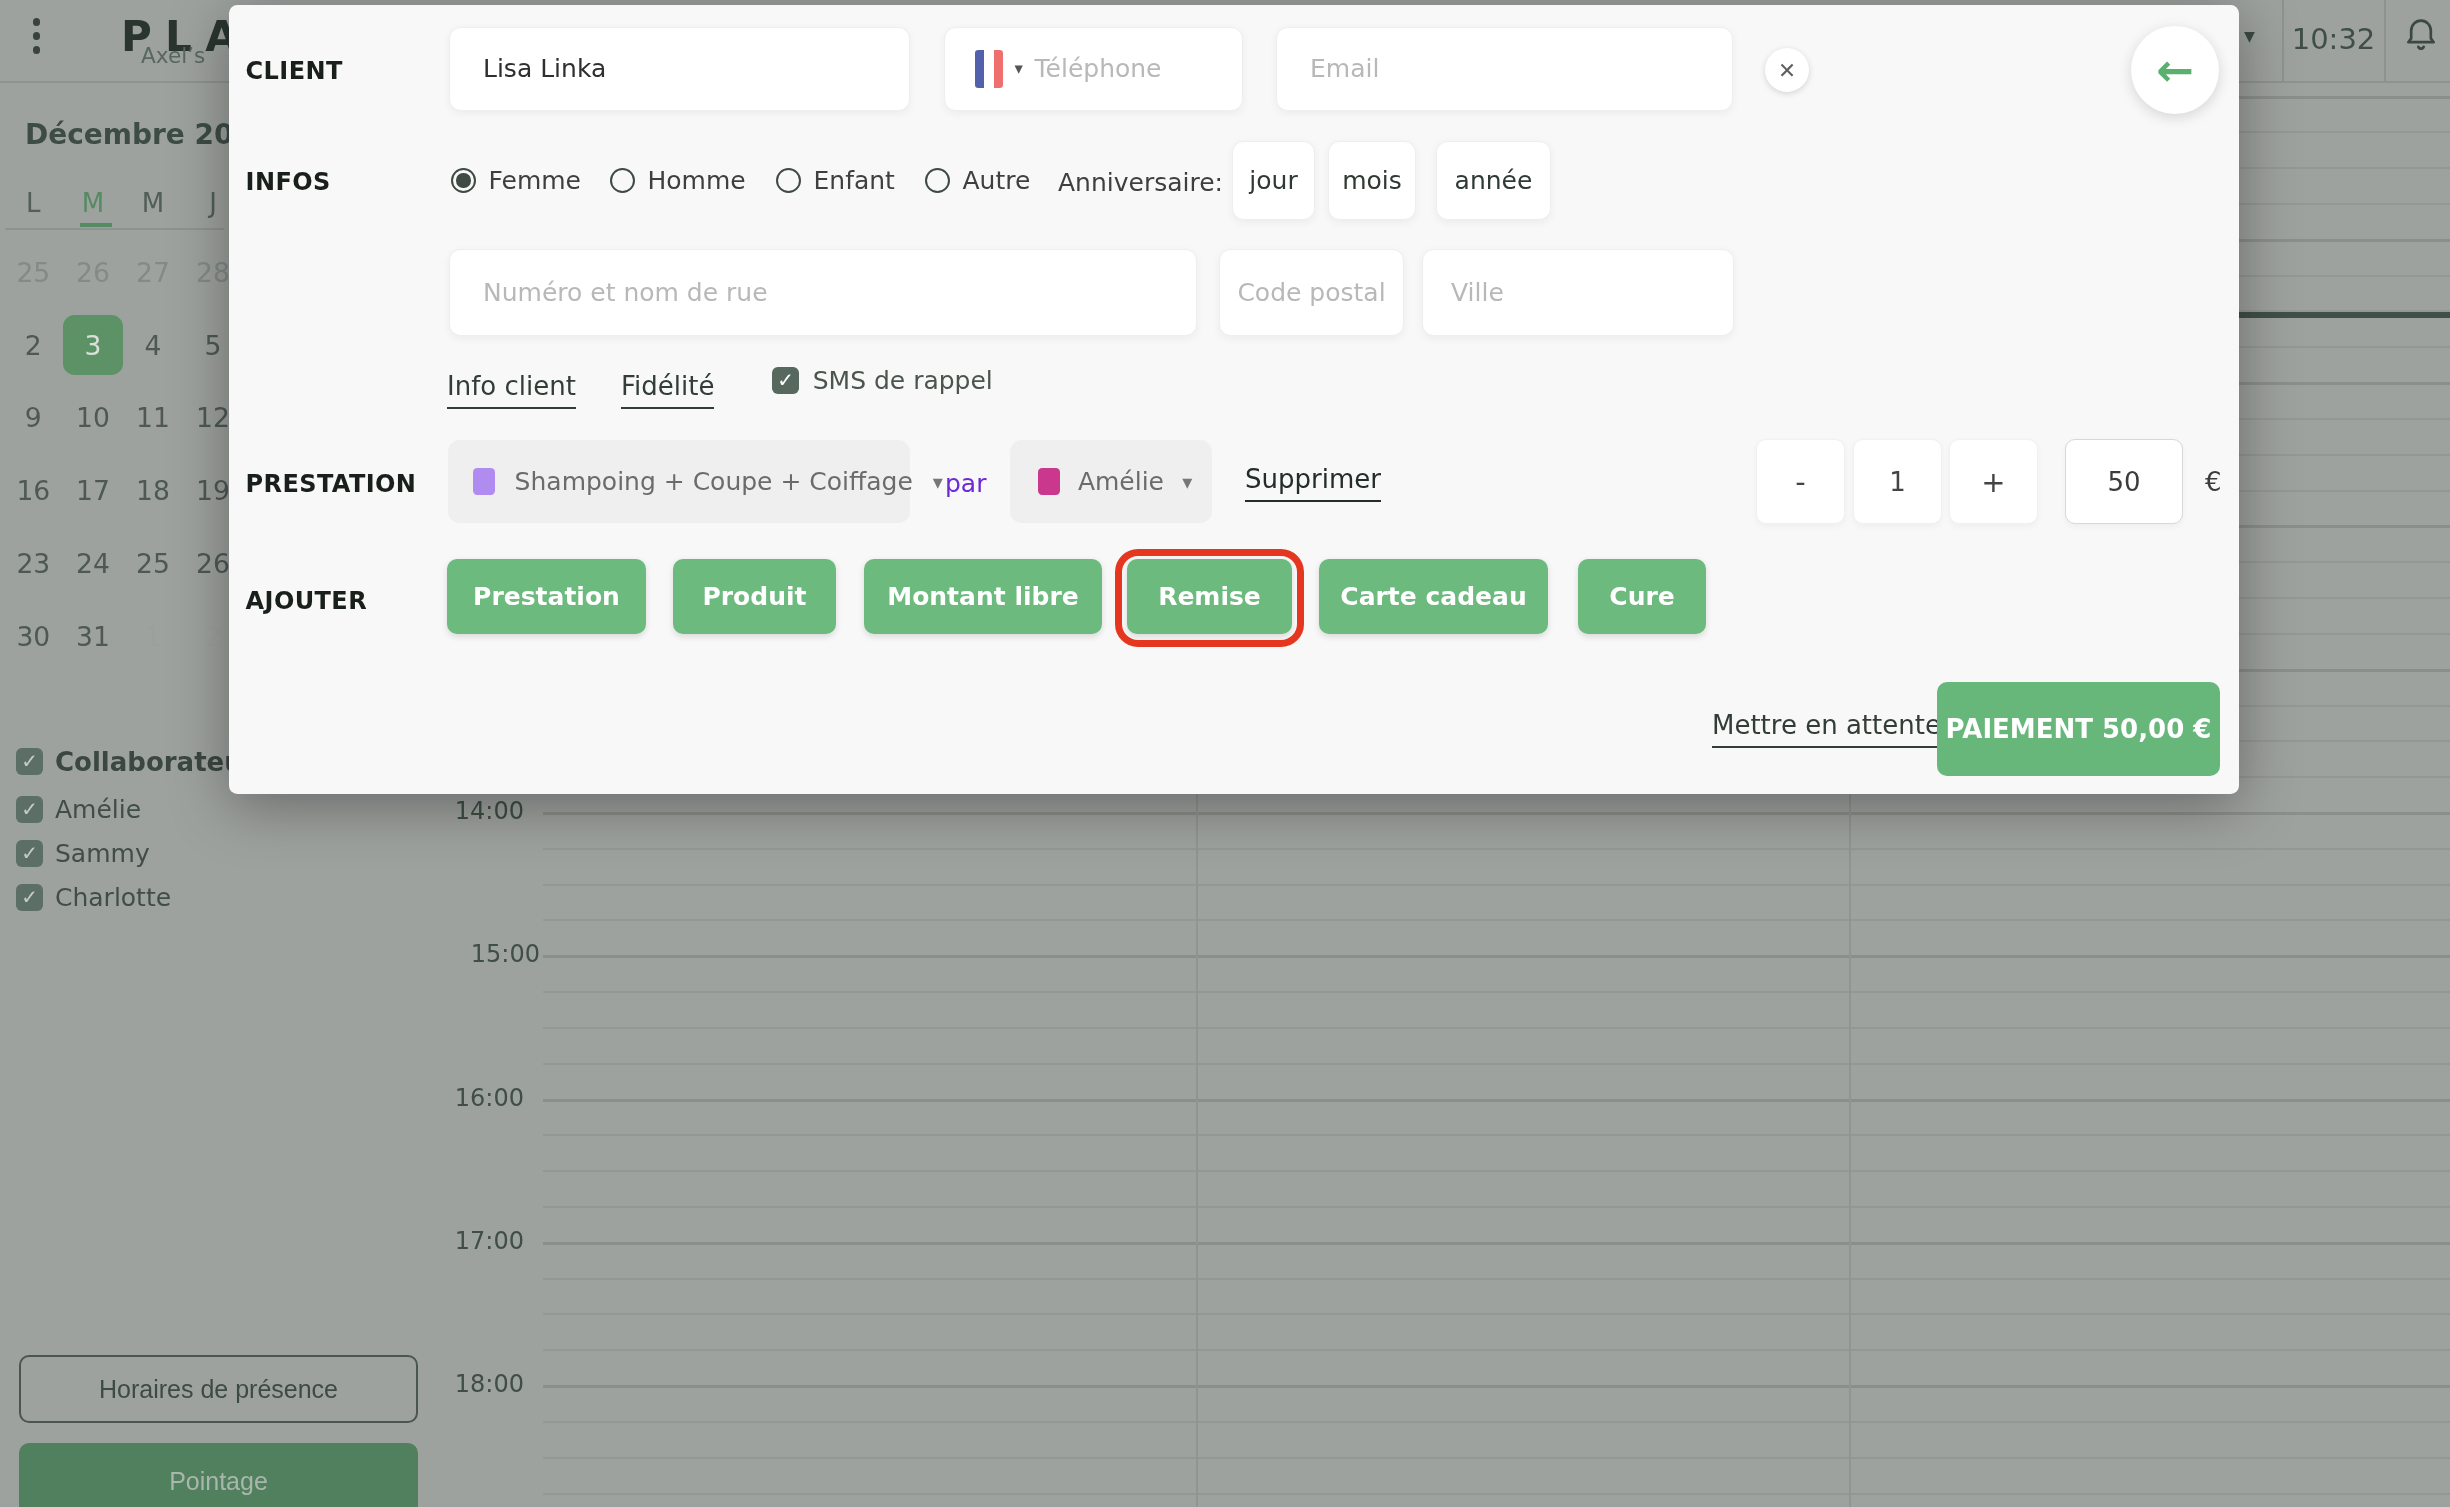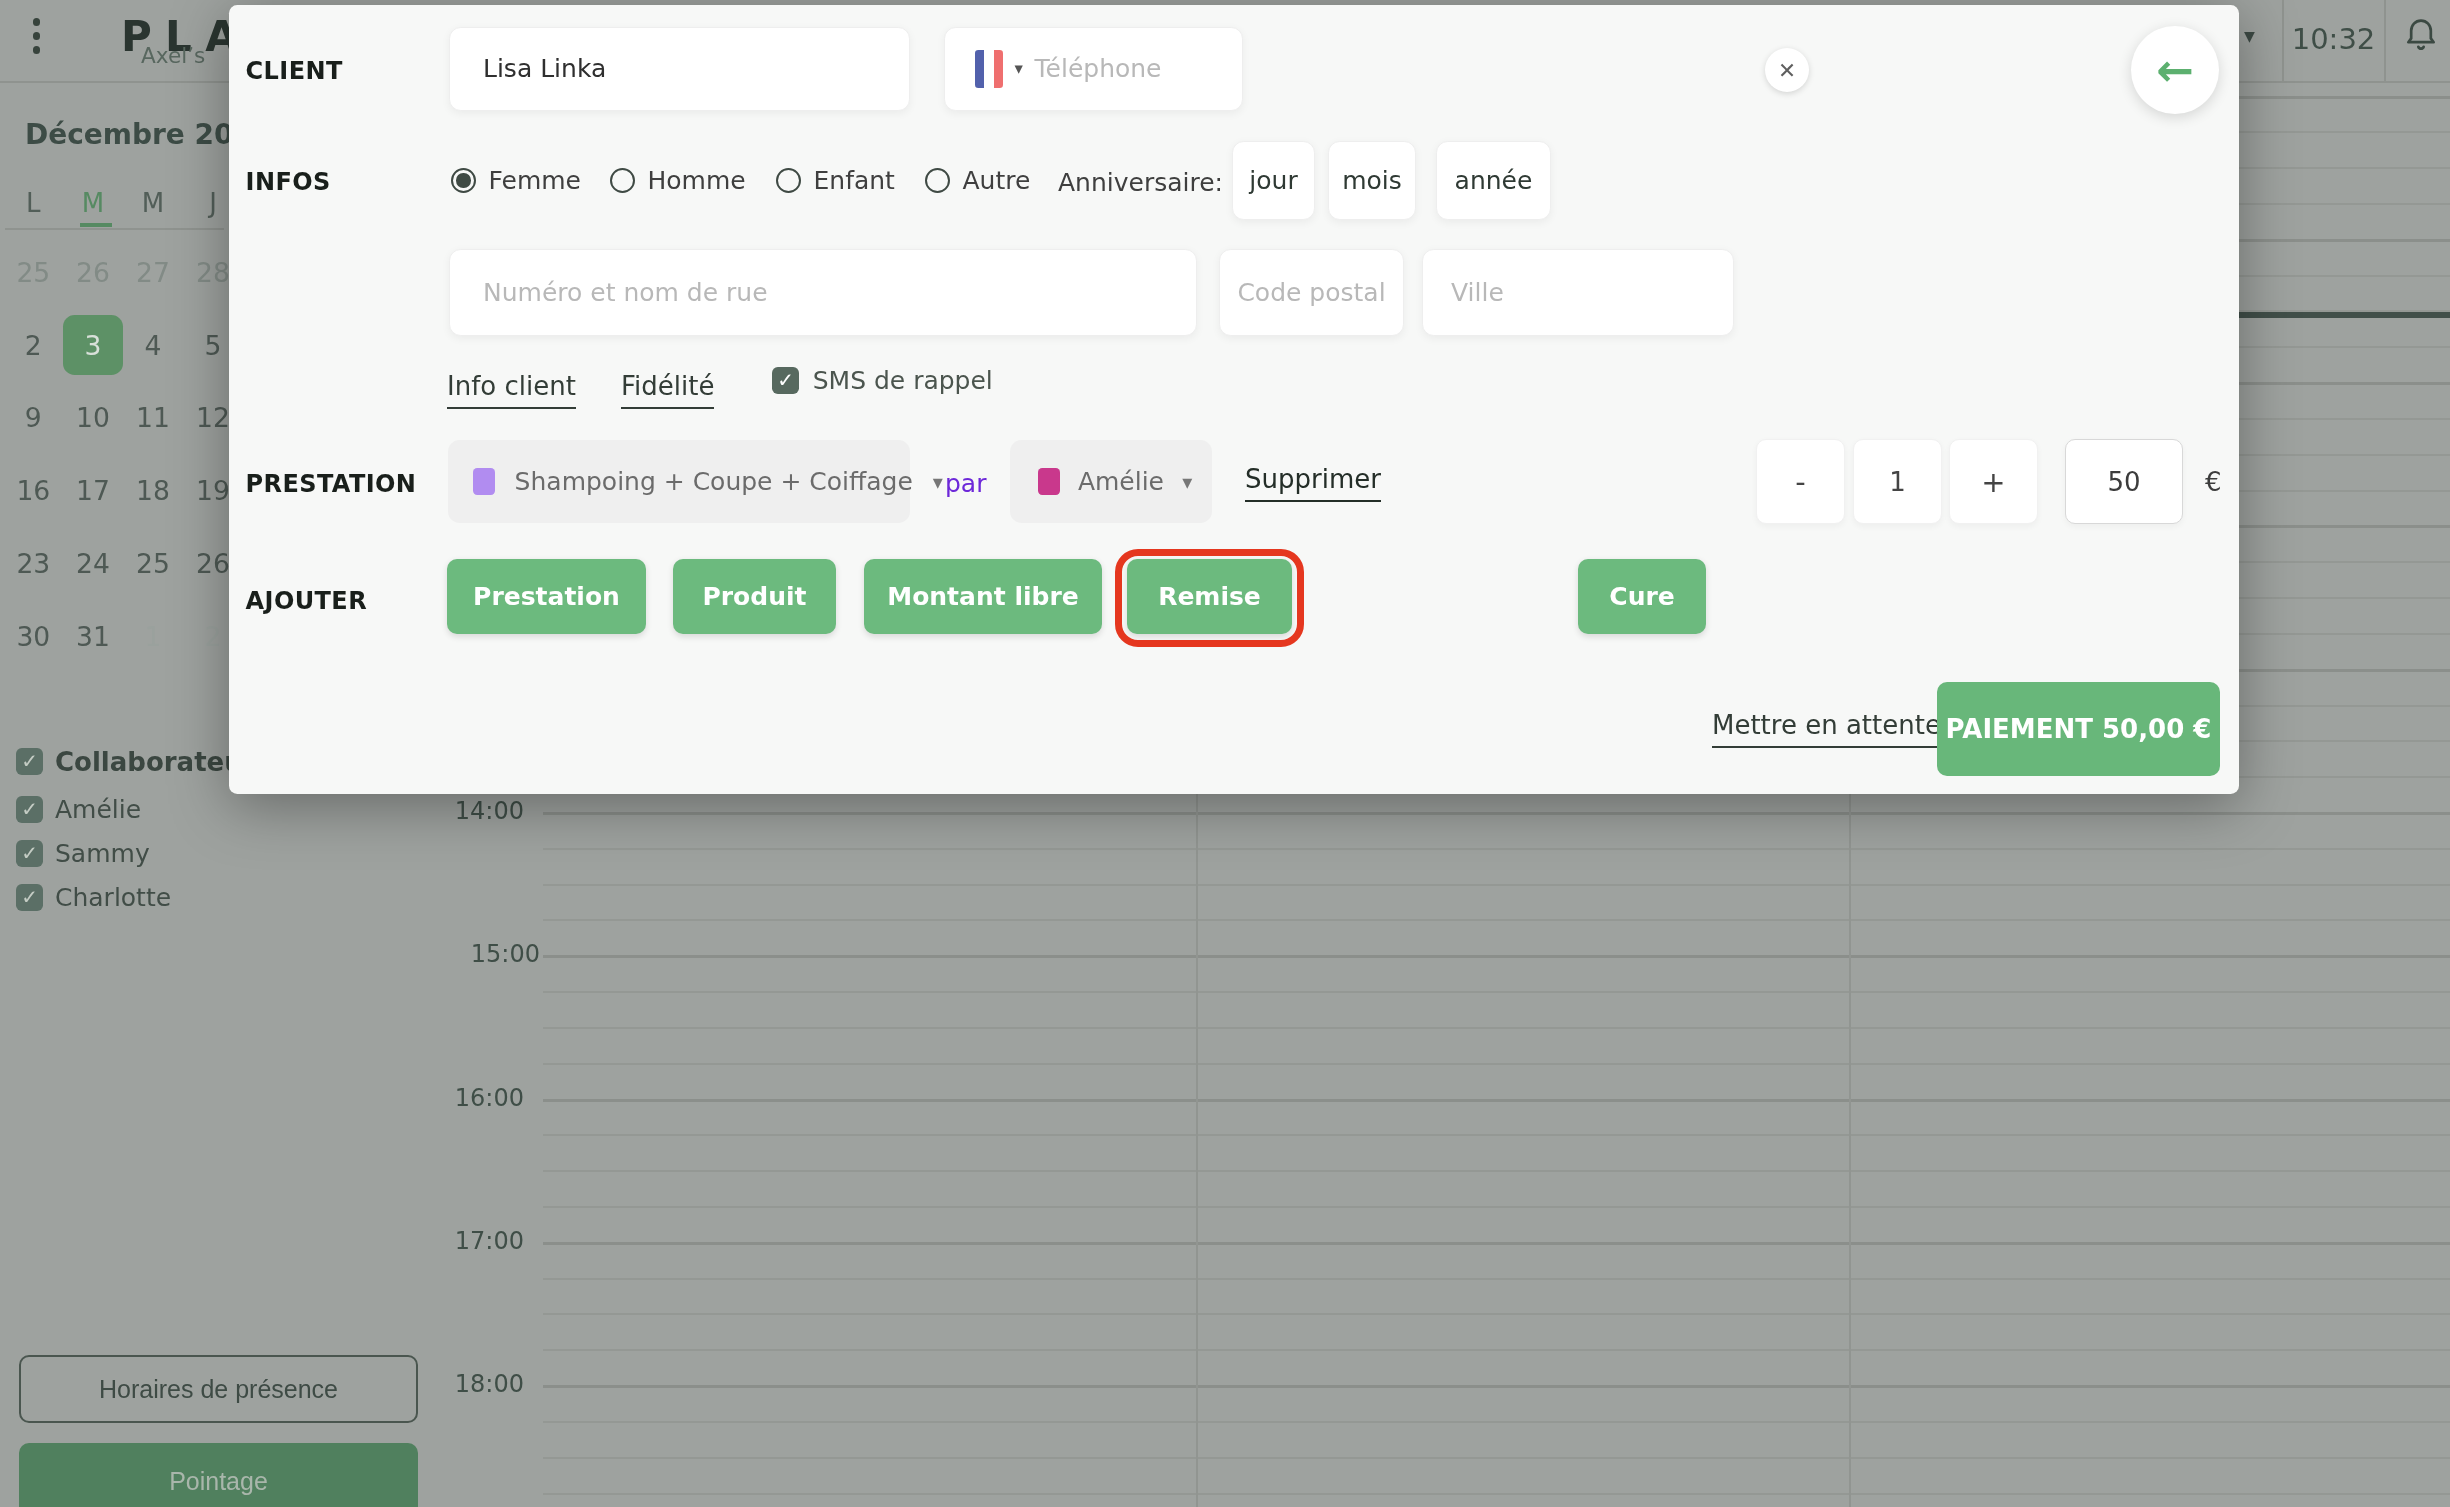--- a/index.html
+++ b/index.html
@@ -225,20 +225,23 @@
     </div>
     <div class="field" style="left:715px;top:21.6px;width:299px;height:84px;padding-left:30px;gap:11.6px">
       <span class="flag">
         <i style="background:#5261ac"></i>
           <i style="background:#fff"></i>
           <i style="background:#ef6f6f"></i>
       </span>
       <span style="font-size:16.6px;color:#555">▾</span>
       <span class="ph">Téléphone</span>
     </div>
+    <div class="field" style="left:1047px;top:21.6px;width:457px;height:84px;padding-left:33px">
+      <span class="ph">Email</span>
+    </div>
     <div class="round-btn" style="left:1536px;top:43px;width:44px;height:44px;box-shadow:0 1.7px 6.6px rgba(0,0,0,.15);font-size:21.6px;color:#5f5f5f">✕</div>
     <div class="round-btn" style="left:1902px;top:21px;width:88px;height:88px;box-shadow:0 3.3px 13.3px rgba(0,0,0,.14);font-size:45px;font-weight:700;color:#5cb06f">←</div>
 
     <div class="mlabel" style="top:163px">INFOS</div>
     <div class="radio-item" style="left:222px;top:159px">
       <span class="radio sel"></span>
       <span class="glabel">Femme</span>
     </div>
     <div class="radio-item" style="left:381px;top:159px">
       <span class="radio"></span>
@@ -297,20 +300,21 @@
     <div class="qty-btn" style="left:1624px;top:434px;font-size:26px">1</div>
     <div class="qty-btn" style="left:1720px;top:434px">+</div>
     <div class="qty-btn" style="left:1836px;top:434px;width:118px;border:1.7px solid #d8d8d8;font-size:26px;color:#3c3c3c">50</div>
     <div class="abs" style="left:1976px;top:462px;font-size:26px;color:#3c3c3c">€</div>
 
     <div class="mlabel" style="top:582px">AJOUTER</div>
     <div class="green-btn" style="left:218px;width:199px">Prestation</div>
     <div class="green-btn" style="left:444px;width:163px">Produit</div>
     <div class="green-btn" style="left:635px;width:238px">Montant libre</div>
     <div class="green-btn" style="left:898px;width:165px">Remise</div>
+    <div class="green-btn" style="left:1090px;width:229px">Carte cadeau</div>
     <div class="green-btn" style="left:1349px;width:128px">Cure</div>
     <div id="red-box"></div>
 
     <div class="ulink" style="left:1483px;top:705px">Mettre en attente</div>
     <div id="pay-btn">PAIEMENT 50,00 €</div>
   </div>
 </div>
 
 
 </body></html>

